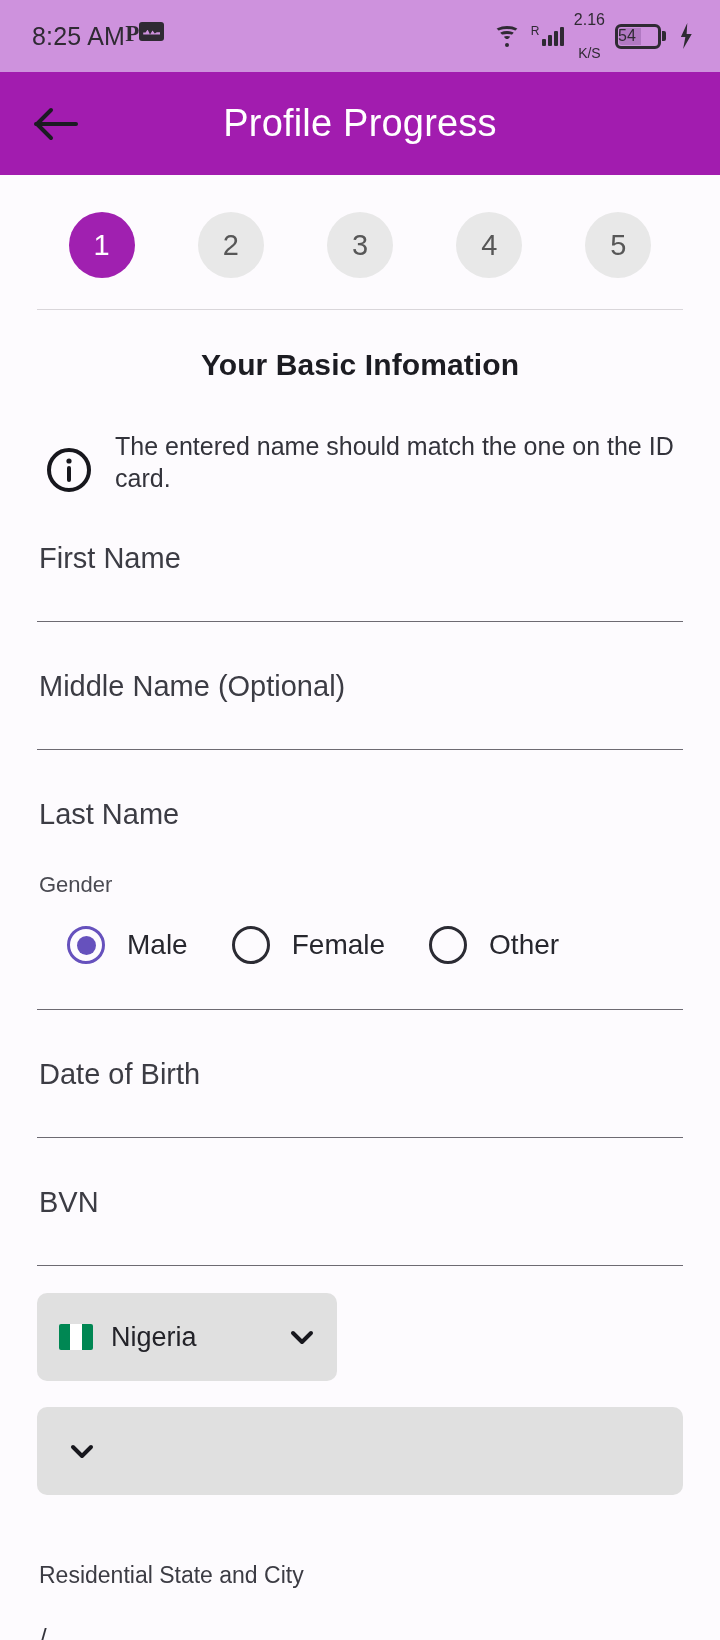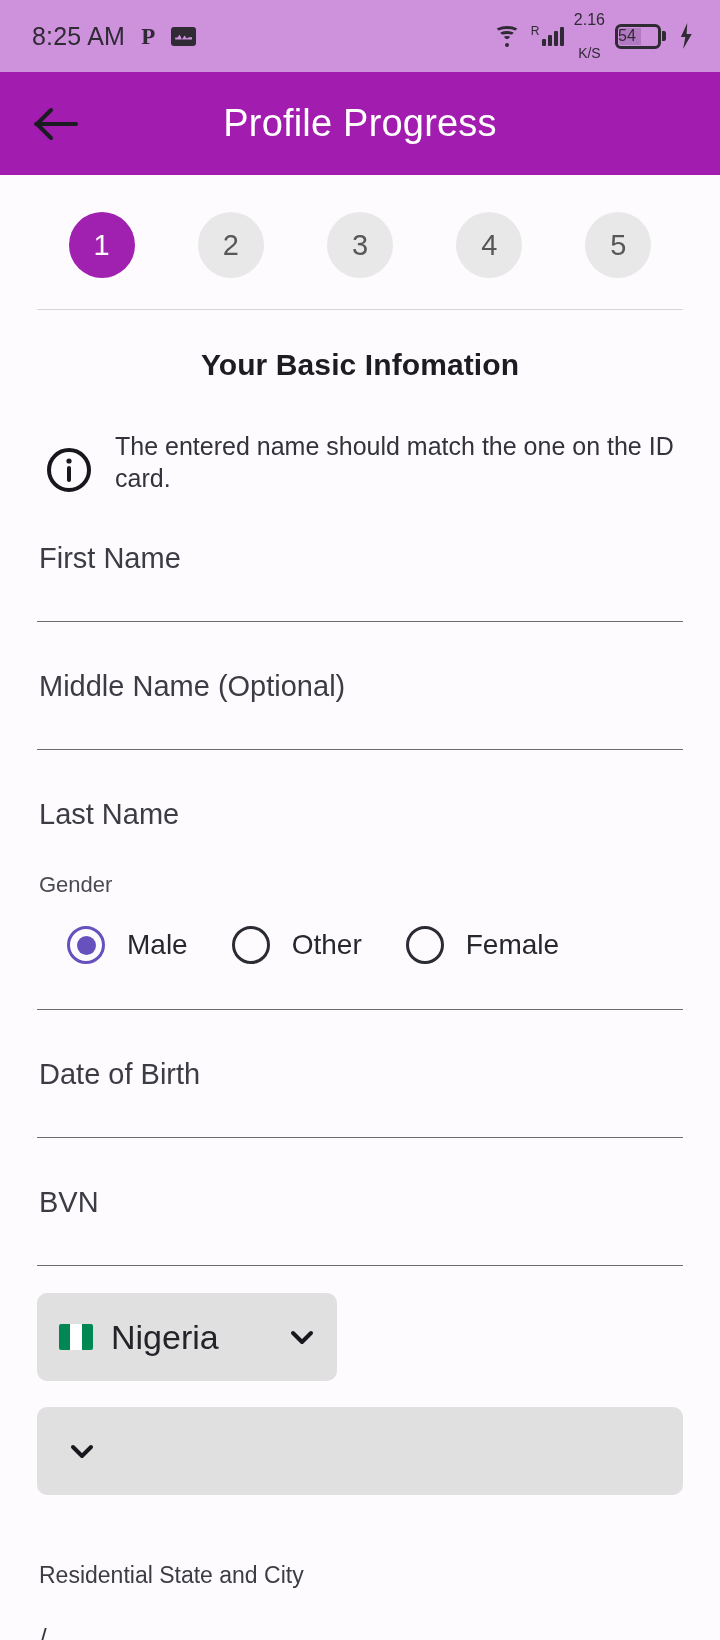--- a/index.html
+++ b/index.html
@@ -29,22 +29,22 @@
   .statusbar {
     height: 72px;
     background: #CE92DD;
     display: flex;
     align-items: center;
     justify-content: space-between;
     padding: 0 26px 0 32px;
   }
   .status-left {
     display: flex;
-    align-items: center;
-    gap: 16px;
+    align-items: flex-start;
+    gap: 0;
   }
   .status-time {
     font-size: 25px;
     color: #2f2a33;
     letter-spacing: 0.2px;
   }
   .icon-p {
     font-size: 23px;
     font-weight: bold;
     color: #2f2a33;
@@ -341,21 +341,21 @@
     flex: none;
     margin-right: 18px;
     border-radius: 2px;
     overflow: hidden;
     display: flex;
   }
   .flag span { flex: 1; }
   .flag .g { background: #008753; }
   .flag .w { background: #ffffff; }
   .dd-label {
-    font-size: 34px;
+    font-size: 27px;
     color: #232329;
     flex: 1;
     white-space: nowrap;
     overflow: hidden;
   }
   .chevron {
     width: 26px; height: 26px;
     flex: none;
     margin-left: 10px;
   }
@@ -475,25 +475,25 @@
 
     <div class="gender-block">
       <div class="gender-label">Gender</div>
       <div class="radio-row">
         <div class="radio-opt">
           <span class="radio-dot checked"></span>
           <span class="radio-text">Male</span>
         </div>
         <div class="radio-opt">
           <span class="radio-dot"></span>
-          <span class="radio-text">Other</span>
+          <span class="radio-text">Female</span>
         </div>
         <div class="radio-opt">
           <span class="radio-dot"></span>
-          <span class="radio-text">Female</span>
+          <span class="radio-text">Other</span>
         </div>
       </div>
       <div class="gender-underline"></div>
     </div>
 
     <div class="field">
       <div class="field-label">Date of Birth</div>
       <div class="field-underline"></div>
     </div>
 

